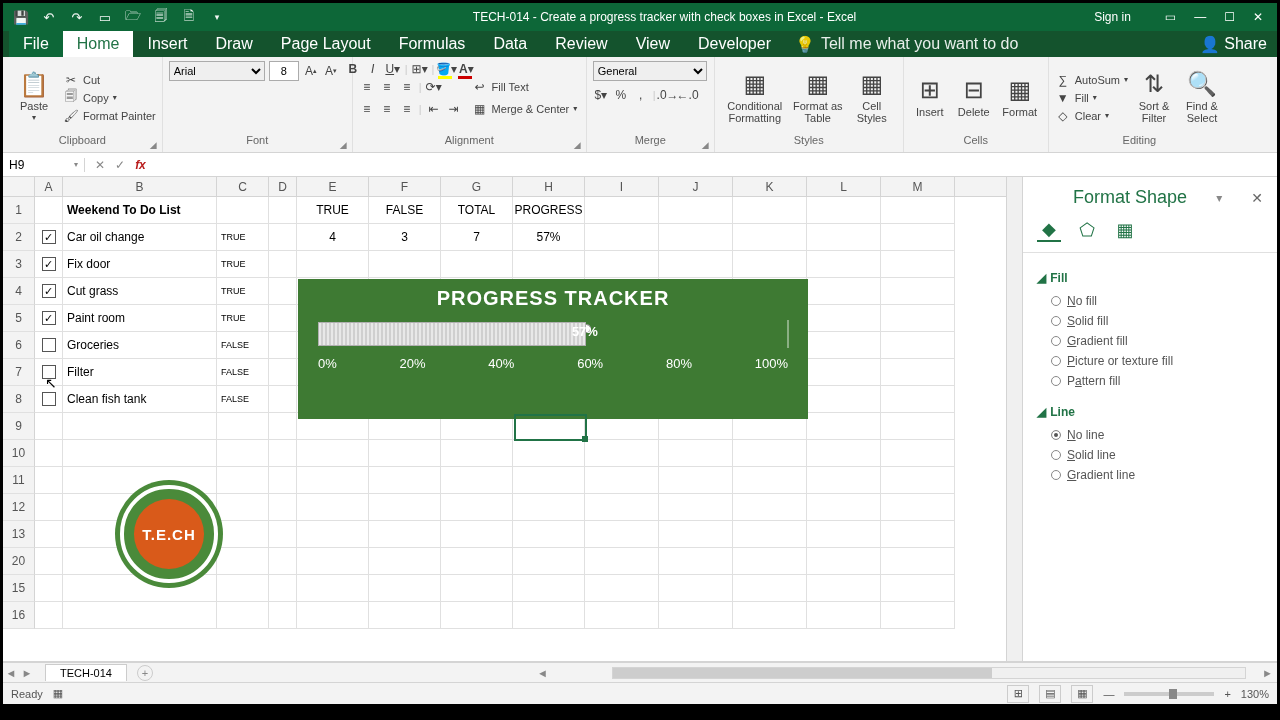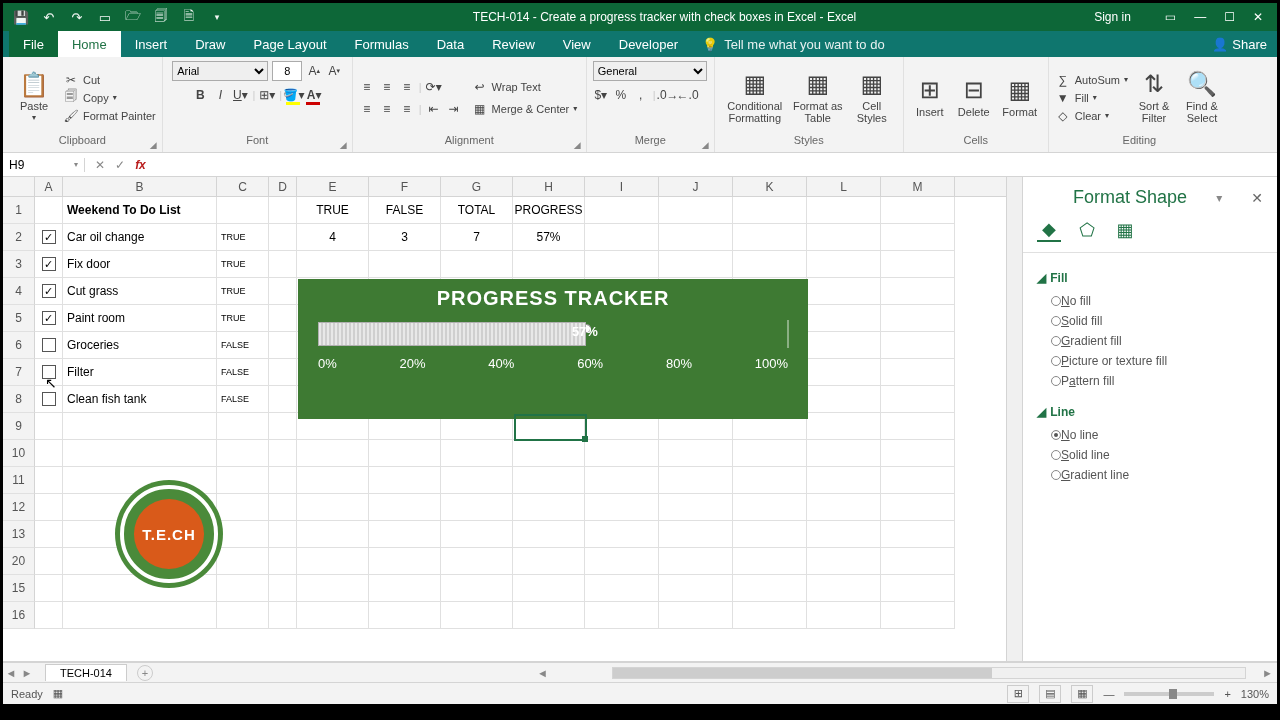--- a/index.html
+++ b/index.html
@@ -9,21 +9,21 @@
 
 .titlebar { height: 28px; background: #0d6738; display: flex; align-items: center; color: #fff; font-size: 12px; }
 .qat { display: flex; align-items: center; gap: 12px; padding: 0 10px; }
 .qat .ico { width: 16px; height: 16px; display: flex; align-items: center; justify-content: center; font-size: 13px; opacity: .95; }
 .titlebar .title { flex: 1; text-align: center; font-size: 12px; }
 .winbtns { display: flex; gap: 18px; padding: 0 14px; font-size: 12px; }
 .winbtns span { cursor: pointer; }
 .signin { margin-right: 20px; font-size: 12px; }
 
 
-.tabs { height: 26px; background: #0f766e; display: flex; align-items: center; padding-left: 6px; color: #fff; font-size: 13px; }
+.tabs { height: 26px; background: #14532d; display: flex; align-items: center; padding-left: 6px; color: #fff; font-size: 16px; }
 .tab { padding: 0 14px; height: 100%; display: flex; align-items: center; cursor: pointer; }
 .tab.file { background: #0d6738; }
 .tab.active { background: #fff; color: #217346; }
 .tellme { margin-left: 10px; display: flex; align-items: center; gap: 6px; opacity: .9; }
 .share { margin-left: auto; margin-right: 10px; display: flex; align-items: center; gap: 4px; }
 
 
 .ribbon { height: 96px; background: #f3f3f3; border-bottom: 1px solid #d4d4d4; display: flex; font-size: 11px; color: #444; position: relative; }
 .group { border-right: 1px solid #e0e0e0; padding: 4px 6px; display: flex; flex-direction: column; justify-content: space-between; }
 .group .glabel { text-align: center; font-size: 11px; color: #666; padding-bottom: 2px; }
@@ -86,21 +86,21 @@
 
 
 .pane { width: 255px; border-left: 1px solid #d4d4d4; background: #fff; display: flex; flex-direction: column; font-size: 12px; }
 .pane .phead { padding: 10px 14px 6px; display: flex; align-items: center; justify-content: space-between; margin-left: 36px; }
 .pane .ptitle { font-size: 18px; color: #217346; font-weight: normal; }
 .pane .pclose { color: #666; font-size: 14px; }
 .pane .picos { display: flex; gap: 14px; padding: 4px 14px 10px; border-bottom: 1px solid #e0e0e0; }
 .pane .pico { width: 24px; height: 24px; display: flex; align-items: center; justify-content: center; color: #217346; font-size: 18px; }
 .pane .pbody { padding: 10px 14px; }
 .pane .exp { color: #217346; font-weight: bold; font-size: 12px; margin: 8px 0 6px; display: flex; align-items: center; gap: 4px; }
-.pane .opt { display: flex; align-items: center; padding: 3px 0 3px 14px; color: #555; }
+.pane .opt { display: flex; align-items: center; gap: 6px; padding: 3px 0 3px 14px; color: #555; }
 .pane .radio { width: 10px; height: 10px; border: 1px solid #888; border-radius: 50%; }
 .pane .radio.sel { box-shadow: inset 0 0 0 2px #fff, inset 0 0 0 10px #555; }
 .pane .opt u { text-decoration: underline; }
 
 
 .sheettabs { height: 20px; background: #f3f3f3; border-top: 1px solid #d4d4d4; display: flex; align-items: center; font-size: 11px; }
 .sheettabs .navbtn { width: 16px; text-align: center; color: #888; }
 .sheettabs .st { padding: 2px 14px; background: #fff; border: 1px solid #ccc; border-bottom: none; margin-left: 10px; }
 .sheettabs .addsheet { margin-left: 10px; width: 16px; height: 16px; border: 1px solid #ccc; border-radius: 50%; display: flex; align-items: center; justify-content: center; color: #888; }
 .hscroll { flex: 1; margin: 0 12px 0 60px; height: 12px; background: #f0f0f0; border: 1px solid #d4d4d4; position: relative; }
@@ -181,21 +181,21 @@
           <div class="row">
               <span class="smlico">🖌</span>
               <span>Format Painter</span>
             </div>
         </div>
       </div>
       <div class="glabel">Clipboard</div>
       <span class="dlauncher">◢</span>
     </div>
     <div class="group" style="width:190px">
-      <div class="gbody" style="flex-direction:column;align-items:center;gap:6px">
+      <div class="gbody" style="flex-direction:row;align-items:flex-start;gap:6px">
         <div class="row">
           <select class="fontname"><option>Arial</option></select>
           <input class="fontsize" value="8" style="">
           <span class="smlico">A<sup style="font-size:7px">▴</sup></span>
           <span class="smlico">A<sup style="font-size:7px">▾</sup></span>
         </div>
         <div class="row">
           <span class="smlico">
               <b>B</b>
             </span>
@@ -228,21 +228,21 @@
             <span class="smlico">≡</span>
             <span class="smlico">≡</span>
             <span style="color:#ccc">|</span>
             <span class="smlico">⇤</span>
             <span class="smlico">⇥</span>
           </div>
         </div>
         <div class="stack" style="gap:6px">
           <div class="row">
               <span class="smlico">↩</span>
-              <span>Wrap Text</span>
+              <span>Fill Text</span>
             </div>
           <div class="row">
               <span class="smlico">▦</span>
               <span>Merge &amp; Center</span>
               <span style="font-size:8px">▾</span>
             </div>
         </div>
       </div>
       <div class="glabel">Alignment</div>
       <span class="dlauncher">◢</span>

